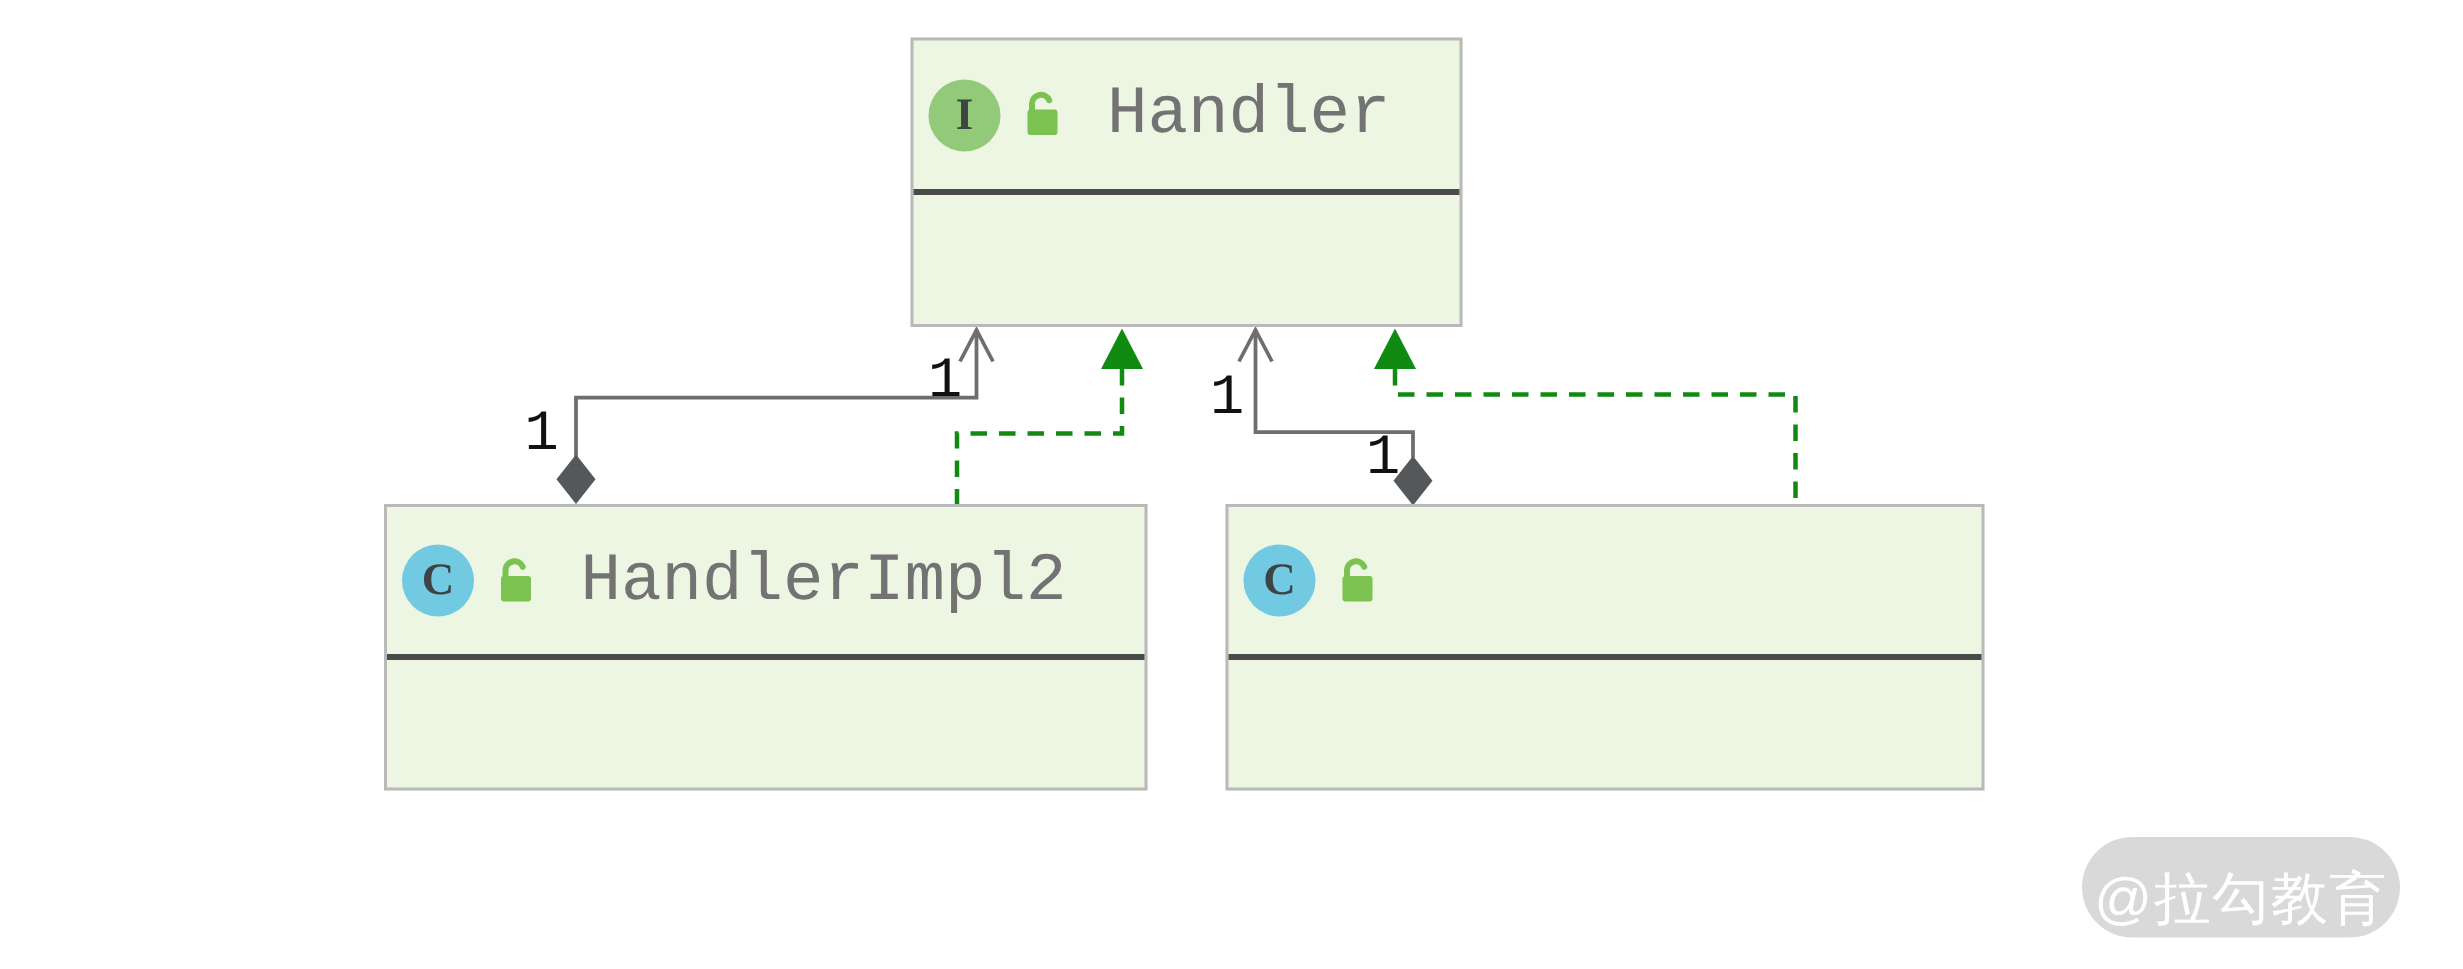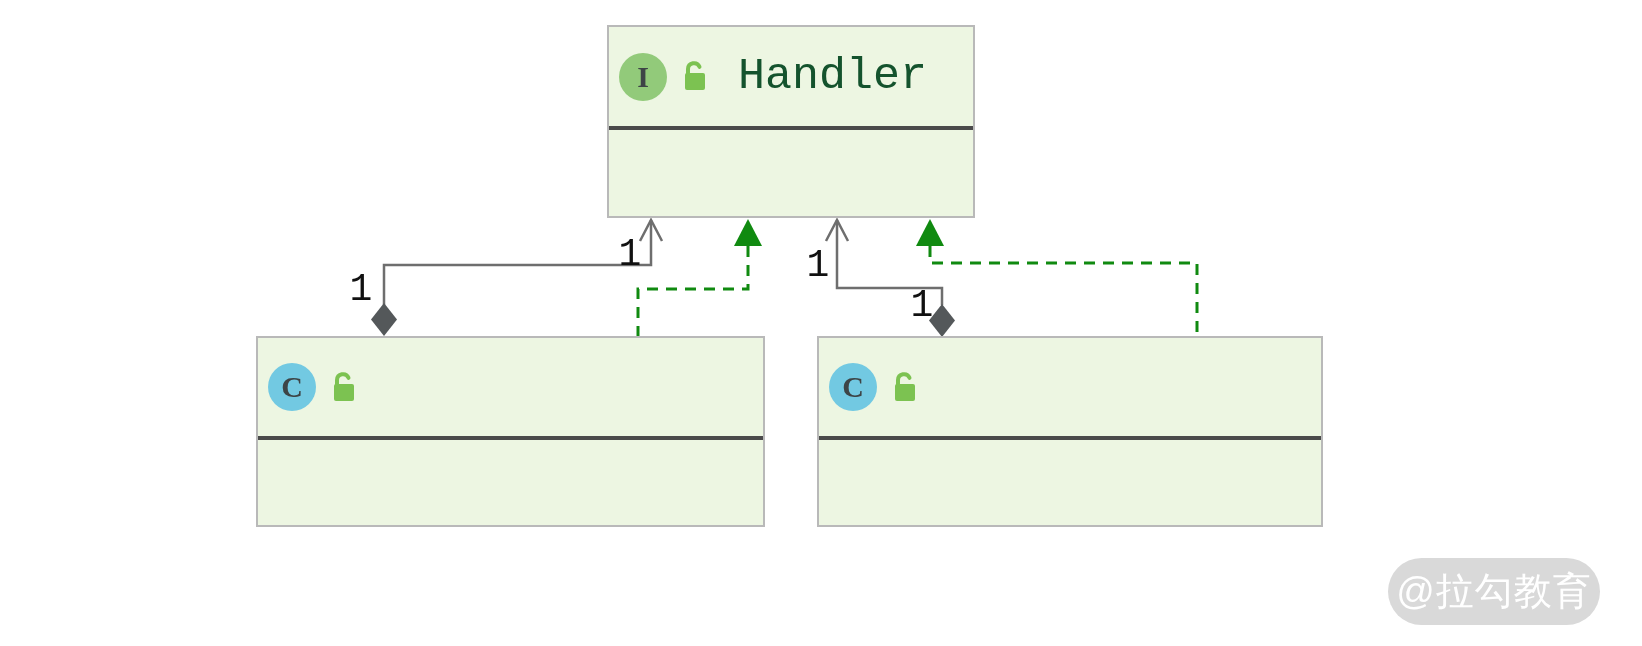--- a/index.html
+++ b/index.html
@@ -29,37 +29,37 @@
     width:48px; height:48px; border-radius:50%;
     display:flex; align-items:center; justify-content:center;
     font-family:"Liberation Serif", serif;
     font-weight:bold; font-size:30px; color:#3d4446;
     flex:0 0 auto;
   }
   .badge-interface { background:#92ca7a; }
   .badge-class { background:#72c9e2; }
   .lock-icon { margin-left:12px; margin-right:32px; display:flex; flex:0 0 auto; }
   .node-name {
-    font-size:45px; color:#14532d;
+    font-size:45px; color:#737373;
     white-space:nowrap;
   }
   .separator { height:4px; background:#4a4a4a; width:100%; }
   .node-body { width:100%; }
   .mult-label {
     position:absolute;
     transform:translate(-50%,-50%);
     font-size:38px; color:#111111;
     font-family:"Liberation Mono", monospace;
     line-height:1;
   }
   .watermark {
     position:absolute;
     left:1388px; top:558px; width:212px; height:67px;
     background:#d9d9d9; border-radius:34px;
-    display:flex; align-items:center; justify-content:center;
+    display:flex; align-items:flex-end; justify-content:center;
     color:#ffffff;
     font-family:"Liberation Sans", sans-serif;
     font-size:38px;
     letter-spacing:1px;
   }
 </style>
 </head>
 <body>
 
 <div class="canvas">
@@ -110,20 +110,21 @@
     <div class="node-title" style="height:98px;">
       <span class="badge badge-class">
         <span>C</span>
       </span>
       <span class="lock-icon">
         <svg width="27" height="33" viewBox="0 0 27 33">
           <rect x="6" y="13" width="20" height="17" rx="2" fill="#7cc251"></rect>
           <path d="M9 14 V9 a6 6 0 0 1 11.5 -2.2" fill="none" stroke="#7cc251" stroke-width="4" stroke-linecap="round"></path>
         </svg>
       </span>
+      <span class="node-name">HandlerImpl2</span>
     </div>
     <div class="separator"></div>
     <div class="node-body" style="height:85px;"></div>
   </div>
 
   <div class="node" style="left:817px; top:336px; width:506px; height:191px;">
     <div class="node-title" style="height:98px;">
       <span class="badge badge-class">
         <span>C</span>
       </span>

